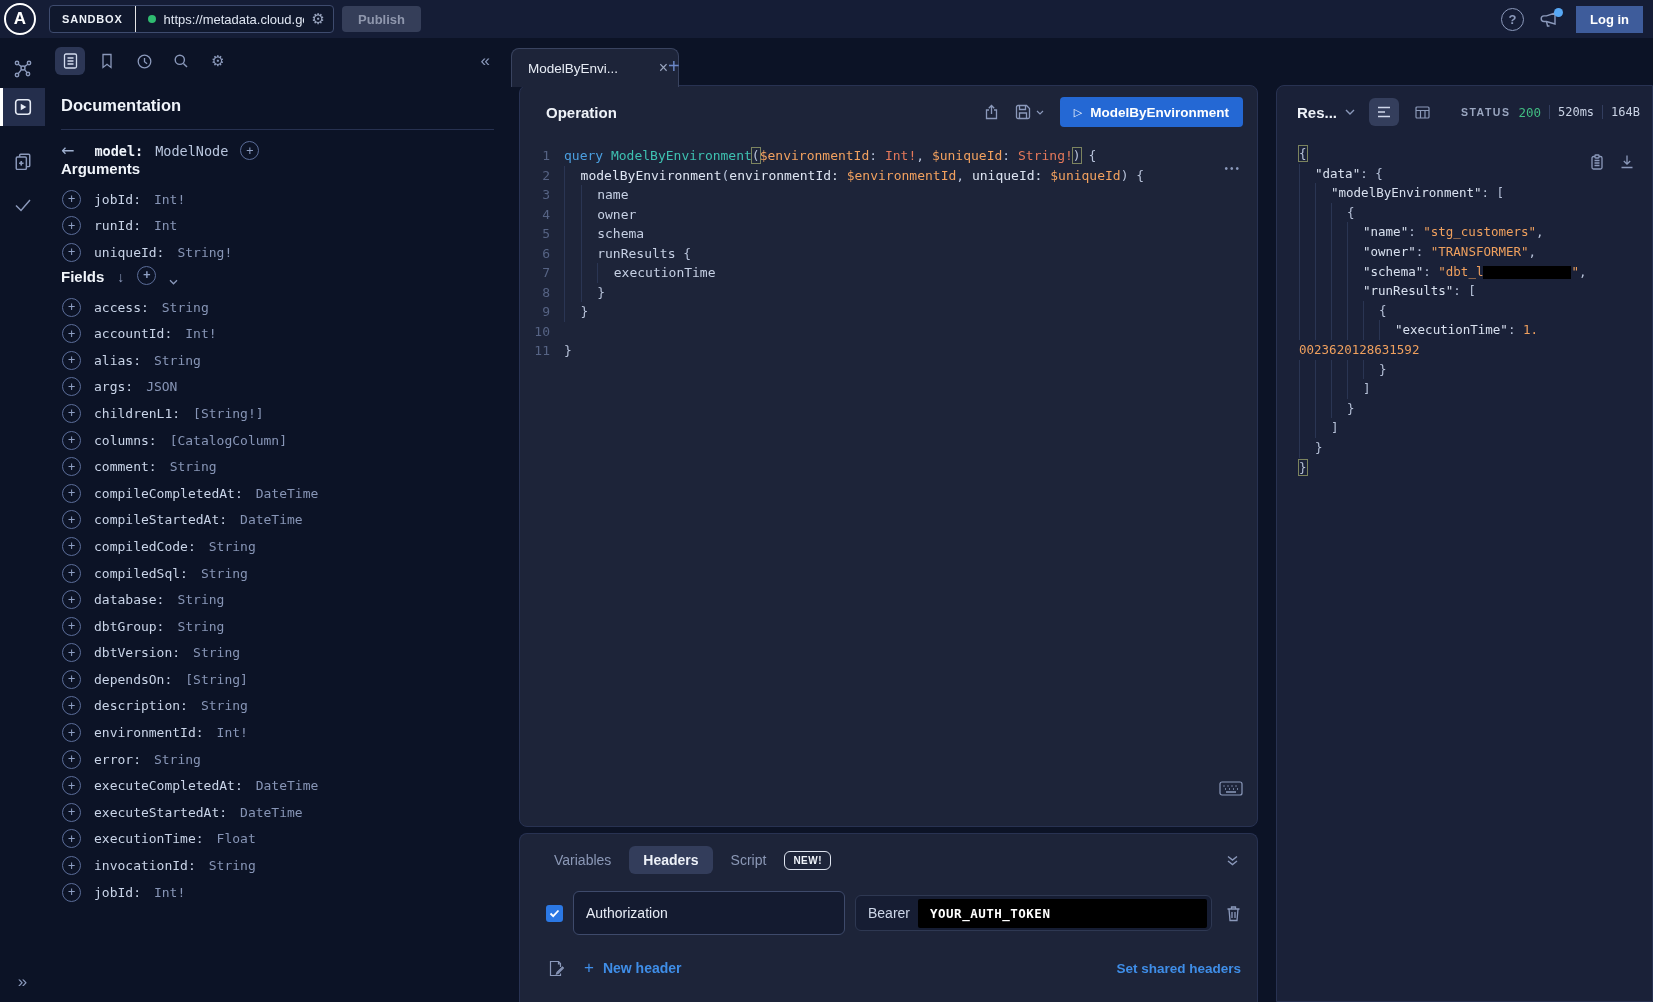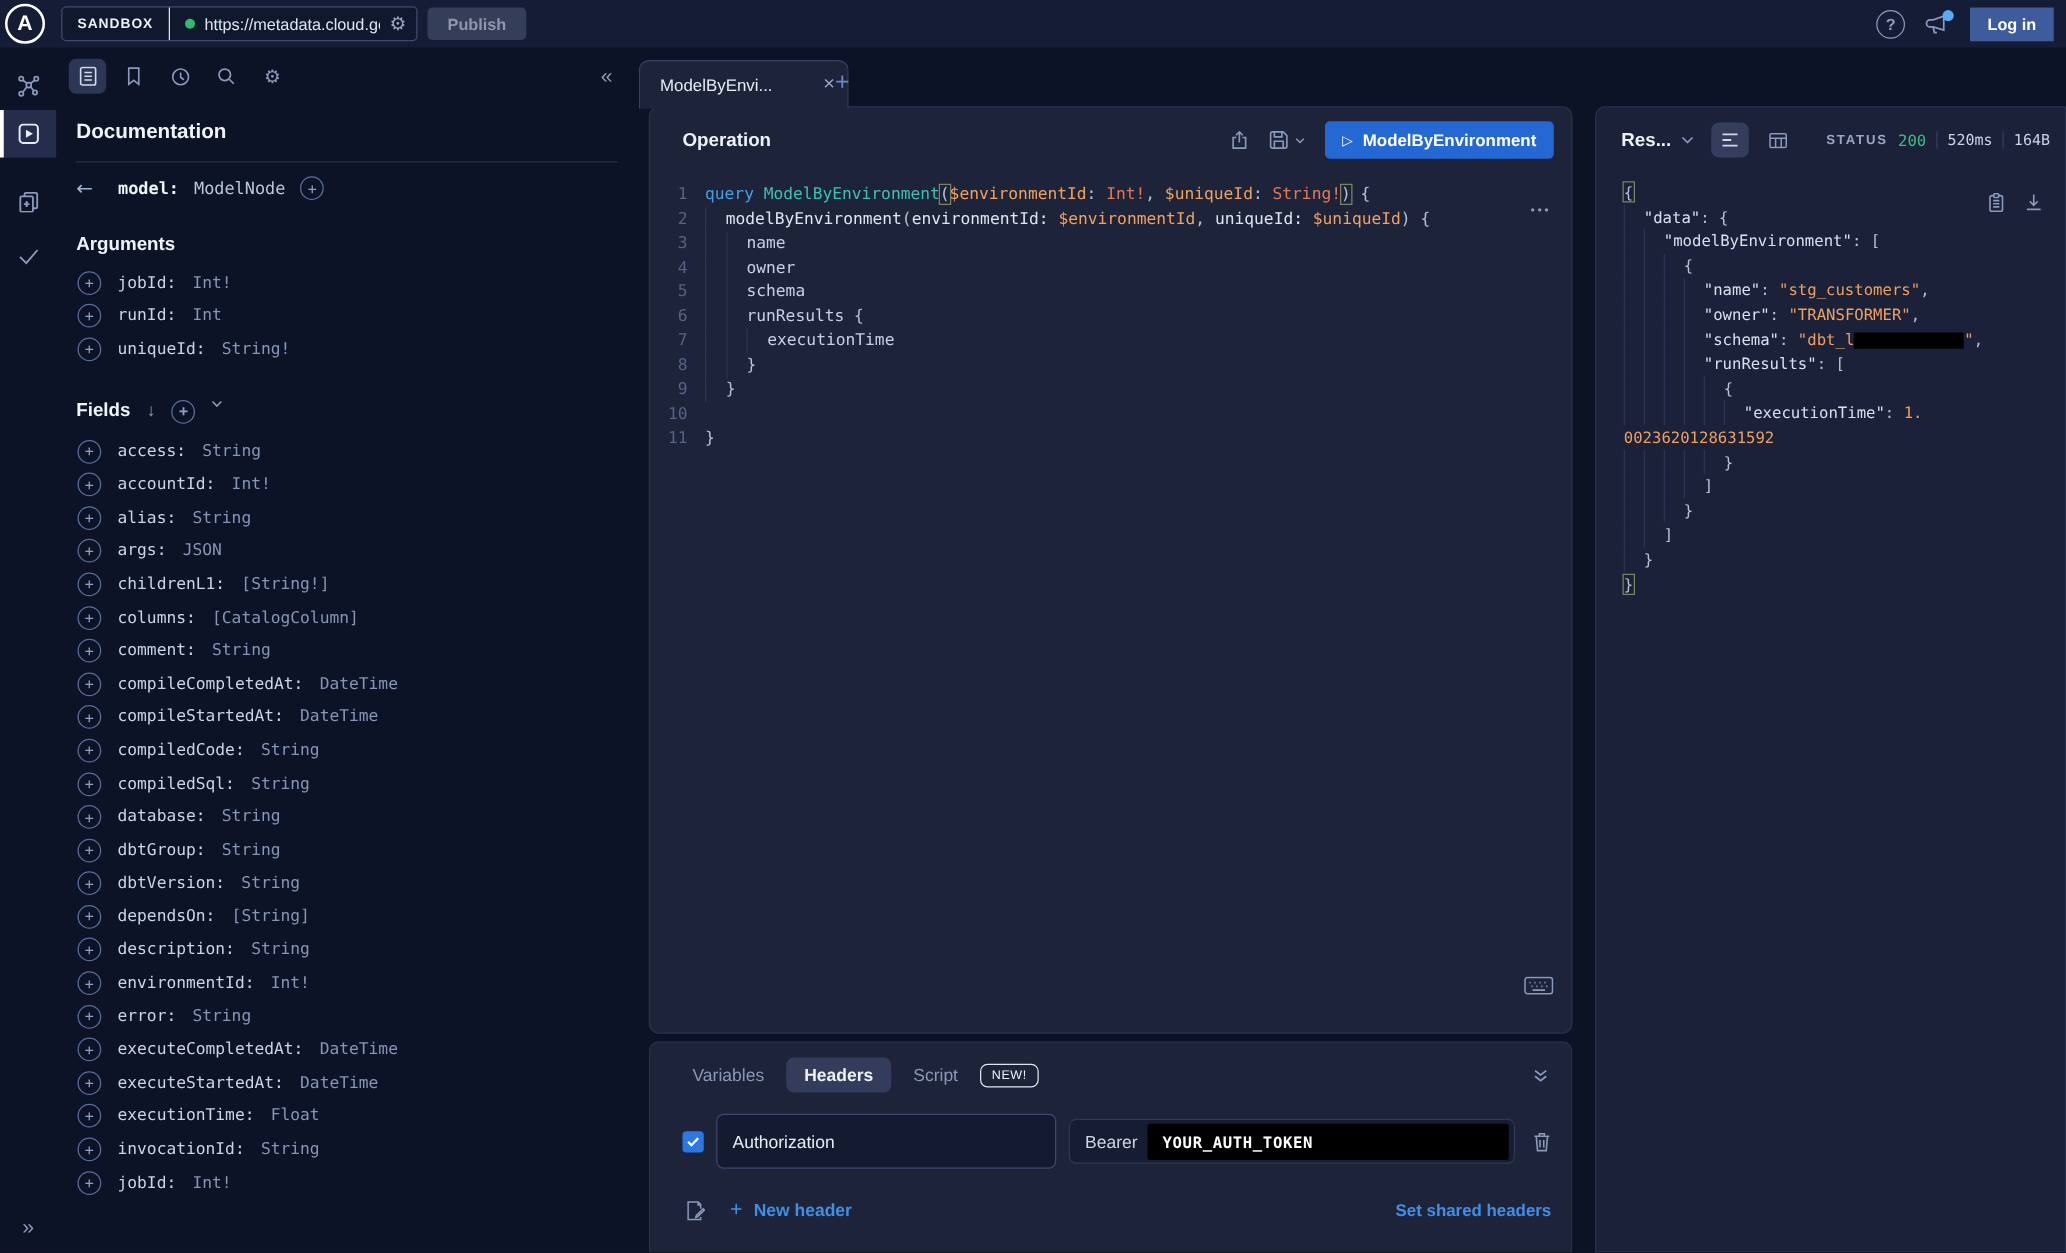--- a/index.html
+++ b/index.html
@@ -46,22 +46,22 @@
   .doc-title{font-size:16.5px;color:#f0f4fa;margin:8px 0 0;font-weight:bold}
   .divider{height:1px;background:#273150;margin-top:14px;width:433px}
   .breadcrumb{display:flex;align-items:center;gap:12px;margin-top:11px;
               font-family:"DejaVu Sans Mono",monospace;font-size:13.5px}
   .back{color:#9fb0d0;font-size:16px;font-family:"DejaVu Sans",sans-serif}
   .bc-field{color:#eef3fa;font-weight:bold;margin-left:8px}
   .bc-type{color:#b9c6de}
   .pcircle{width:17px;height:17px;border:1px solid #5b6d99;border-radius:50%;color:#8fa0c4;
            font-size:12px;display:flex;align-items:center;justify-content:center;flex:none;
            font-family:"DejaVu Sans Mono",monospace}
-  .section-h{font-size:15px;font-weight:bold;color:#f0f4fa;margin-top:27px;
-             display:flex;gap:13px;align-items:flex-start}
+  .section-h{font-size:15px;font-weight:bold;color:#f0f4fa;
+             display:flex;gap:13px;align-items:flex-end}
   .sort{color:#8b99bb;font-size:14px;font-weight:normal}
   .chev{color:#8b99bb}
   .rows{margin-top:9px}
   .doc-row{display:flex;align-items:center;gap:13px;height:26.6px;
            font-family:"DejaVu Sans Mono",monospace;font-size:13px;margin-left:1px}
   .f-name{color:#c9d4e8}
   .f-type{color:#8795b6}
 
   
   .tab{position:absolute;left:511px;top:48px;width:140px;height:38px;background:#1d2439;
@@ -92,21 +92,21 @@
   .tk-bx{color:#b6c1d8;outline:1px solid rgba(175,185,115,.65)}
   .op-menu{position:absolute;top:77px;right:16px;color:#8b99bb;letter-spacing:2px;font-size:10px}
   .kbd{position:absolute;right:14px;bottom:30px;color:#8b99bb}
 
   
   .bottom-card{position:absolute;left:519px;top:833px;width:739px;height:169px;background:#1d2439;
                border:1px solid #283252;border-bottom:none;border-radius:8px 8px 0 0;z-index:2;box-sizing:border-box}
   .bt-tabs{display:flex;align-items:center;gap:10px;padding:12px 18px 0 26px}
   .bt-tab{color:#8b98b6;font-size:14px;padding:6px 8px}
   .bt-tab.active{background:#333d5b;border-radius:6px;color:#edf1f8;font-weight:bold;padding:6px 14px}
-  .new-badge{border:1.5px solid #dfe5f0;border-radius:6px;font-size:10px;font-weight:normal;
+  .new-badge{border:1.5px solid #dfe5f0;border-radius:6px;font-size:10px;font-weight:bold;
              color:#eef2f8;padding:3px 8px;letter-spacing:.5px}
   .bt-collapse{margin-left:auto;color:#8b99bb}
   .hdr-row{display:flex;align-items:center;margin:17px 16px 0 26px;gap:10px}
   .chk{width:17px;height:17px;background:#2b78e4;border-radius:3px;flex:none;
        display:flex;align-items:center;justify-content:center}
   .name-input{flex:0 0 272px;height:44px;background:#141b30;border:1px solid #3e4a6b;border-radius:6px;
               color:#e7ecf5;font-size:14px;padding:0 12px;box-sizing:border-box;
               font-family:"Liberation Sans",sans-serif;outline:none}
   .val-box{flex:1;height:36px;background:#161d33;border:1px solid #2e3852;border-radius:6px;
            display:flex;align-items:center;padding:0 4px 0 12px;gap:8px;box-sizing:border-box}

